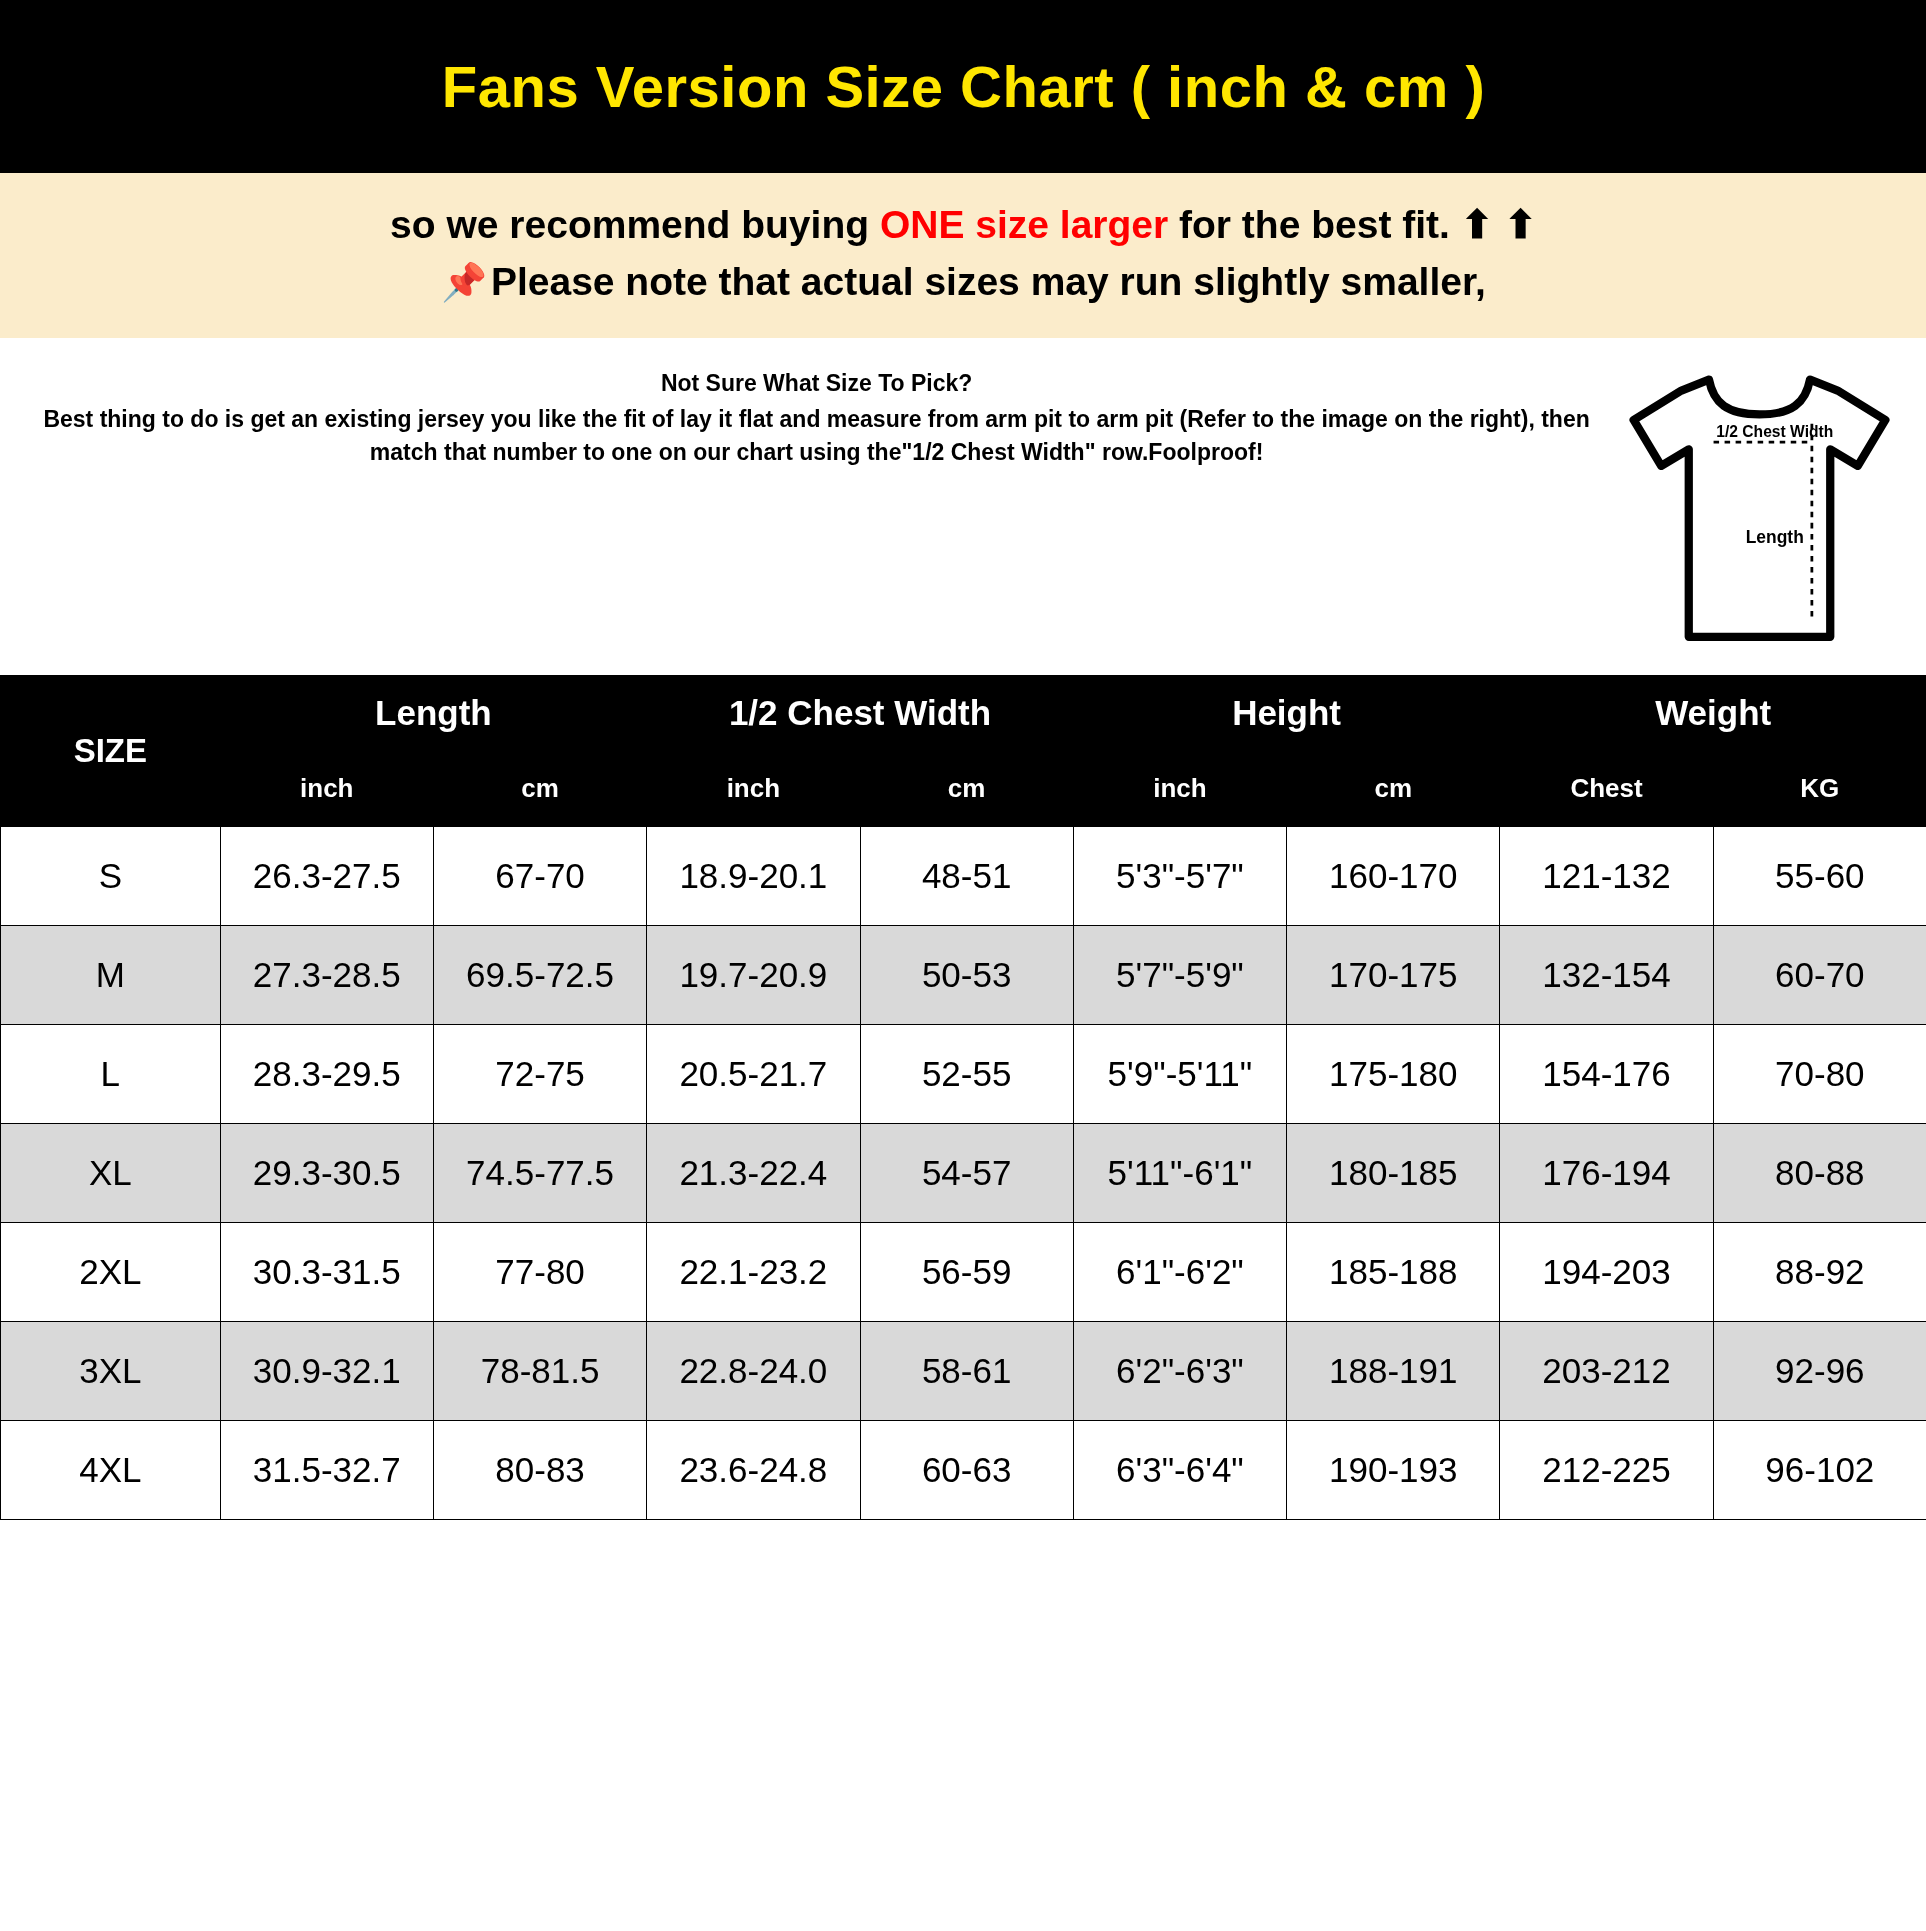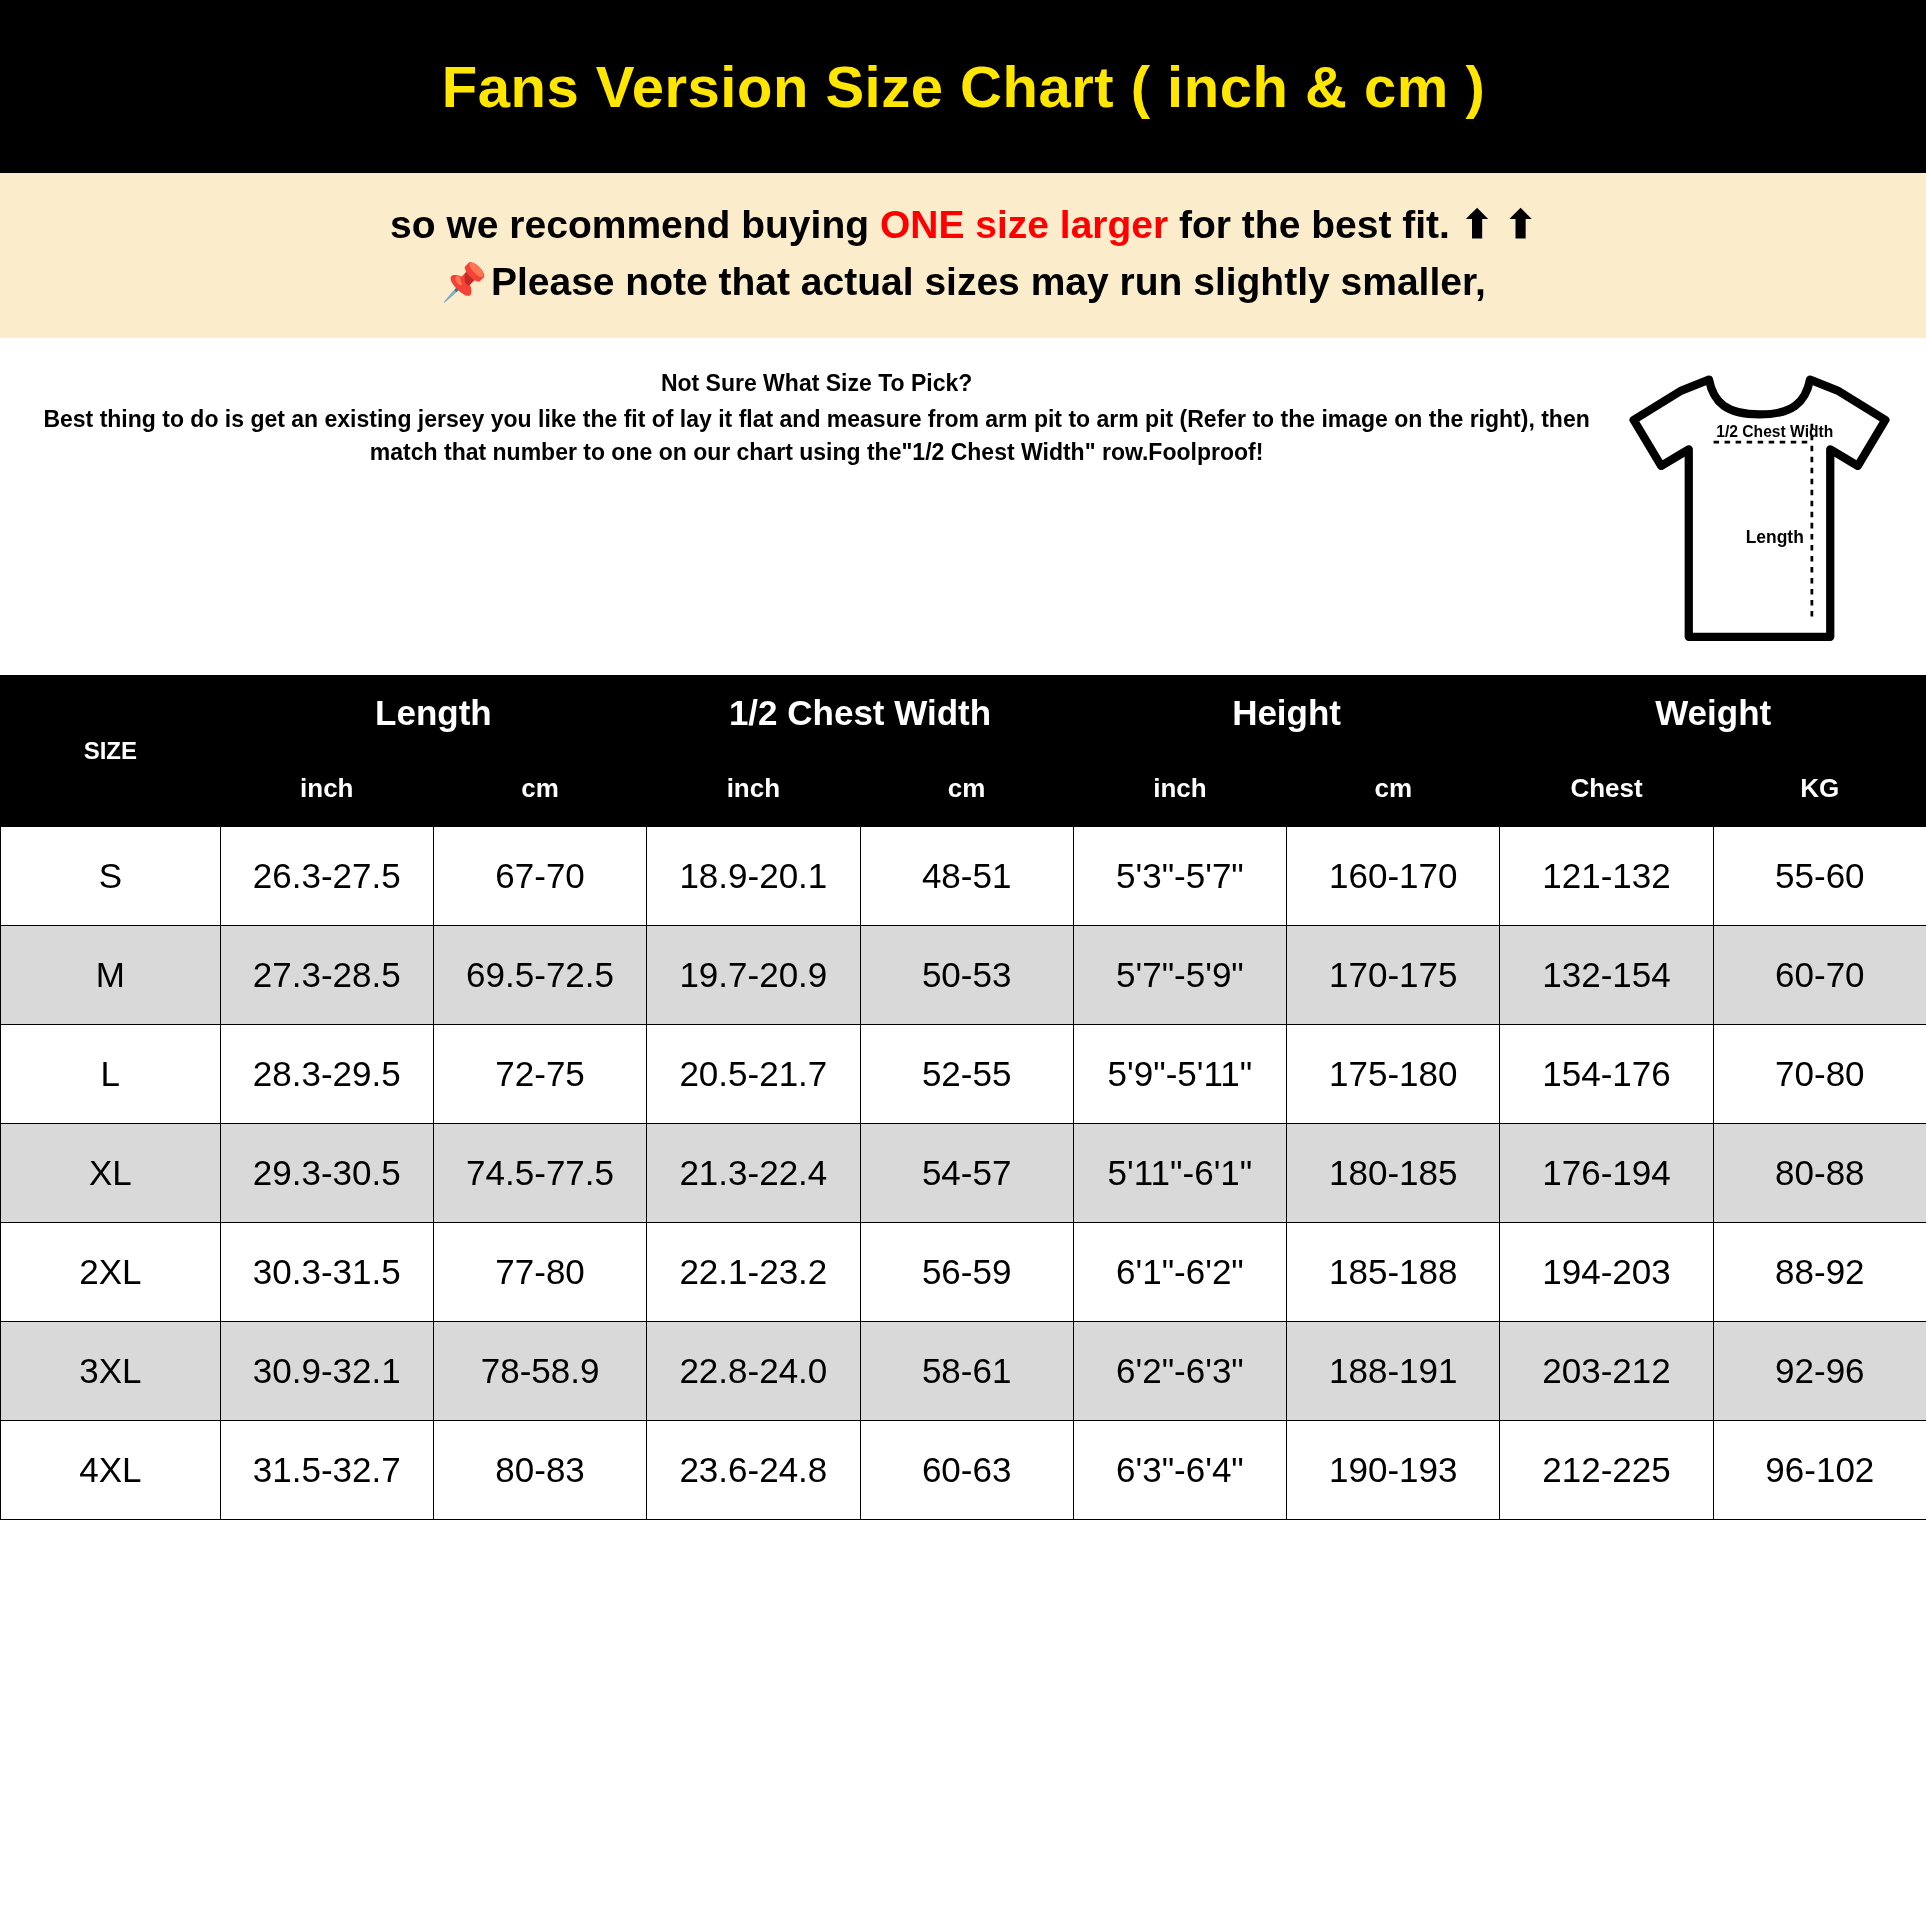--- a/index.html
+++ b/index.html
@@ -112,21 +112,21 @@
     vertical-align: middle;
   }
   thead th {
     background: #000000;
     color: #ffffff;
     font-size: 35px;
     font-weight: bold;
     height: 72px;
   }
   thead th.size-head {
-    font-size: 24px;
+    font-size: 33px;
   }
   thead th.sub {
     font-size: 26px;
     height: 73px;
   }
   tbody td {
     font-size: 35px;
     height: 96px;
     background: #ffffff;
     color: #000;
@@ -256,21 +256,21 @@
           <td>22.1-23.2</td>
           <td>56-59</td>
           <td>6'1"-6'2"</td>
           <td>185-188</td>
           <td>194-203</td>
           <td>88-92</td>
         </tr>
         <tr class="alt">
           <td>3XL</td>
           <td>30.9-32.1</td>
-          <td>78-58.9</td>
+          <td>78-81.5</td>
           <td>22.8-24.0</td>
           <td>58-61</td>
           <td>6'2"-6'3"</td>
           <td>188-191</td>
           <td>203-212</td>
           <td>92-96</td>
         </tr>
         <tr>
           <td>4XL</td>
           <td>31.5-32.7</td>

